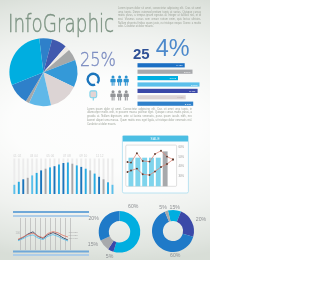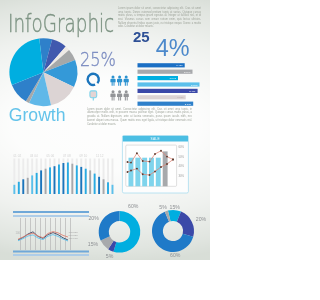--- a/index.html
+++ b/index.html
@@ -17,21 +17,21 @@
   svg{display:block;overflow:visible}
   #title{left:8.3px;top:8.9px;font-size:24.8px;line-height:normal;color:#7e9484;
          font-family:"DejaVu Sans",sans-serif;font-weight:200;white-space:nowrap;
          transform:scaleX(0.74);transform-origin:left top;
          -webkit-text-stroke:0.4px #7e9484;}
   #intro{left:118px;top:7.2px;width:83px;}
   #pct25{left:80.2px;top:47.3px;font-size:20.2px;line-height:normal;color:#7a8bc0;
          font-family:"DejaVu Sans",sans-serif;font-weight:200;white-space:nowrap;
          transform:scaleX(0.80);transform-origin:left top;
          -webkit-text-stroke:0.35px #7a8bc0;}
-  #stat-num{left:133px;top:29px;font-size:15px;line-height:15px;color:#2e5096;font-weight:700;}
+  #stat-num{left:133px;top:46px;font-size:15px;line-height:15px;color:#2e5096;font-weight:700;}
   #stat-pct{left:155.8px;top:37.2px;font-size:23.4px;line-height:23.4px;color:#4c89cb;}
   #growth-word{left:8.8px;top:107px;font-size:17.6px;line-height:17.6px;color:#64c3ea;}
   #growth-para{left:87px;top:107.5px;width:105px;line-height:3.82px;}
   #footer-para{left:18px;top:265.8px;width:159px;line-height:3.72px;}
 </style>
 </head>
 <body>
 
 <div id="page">
   <div id="bgwash"></div>
@@ -102,21 +102,20 @@
       <rect x="137.5" y="82.4" width="62" height="4.2" fill="#5bc0eb"></rect>
       <text x="197.3" y="85.60000000000001" text-anchor="end" font-size="2.5" fill="#ffffff" font-family="&quot;Liberation Sans&quot;,sans-serif">2.658</text>
       <rect x="137.5" y="88.8" width="60.099999999999994" height="4.2" fill="#3b49a8"></rect>
       <text x="195.4" y="92" text-anchor="end" font-size="2.5" fill="#ffffff" font-family="&quot;Liberation Sans&quot;,sans-serif">2.431</text>
       <rect x="137.5" y="95.2" width="48.19999999999999" height="4.2" fill="#dcd4d4"></rect>
       <text x="183.5" y="98.4" text-anchor="end" font-size="2.5" fill="#b5a9a9" font-family="&quot;Liberation Sans&quot;,sans-serif">1.570</text>
       <rect x="137.5" y="101.6" width="55.69999999999999" height="4.2" fill="#2e80ca"></rect>
       <text x="191" y="104.8" text-anchor="end" font-size="2.5" fill="#ffffff" font-family="&quot;Liberation Sans&quot;,sans-serif">2.108</text>
     </svg>
 
-  <div class="abs" id="growth-word">Growth</div>
   <div class="abs lorem" id="growth-para">Lorem ipsum dolor sit amet. Consectetur adipiscing elit. Cras sit amet urna turpis, in ullamcorper mollis velit, in posuere massa pulvinar eget. Quisque cursus mattis purus, a gravida at. Nullam dignissim, ante at lacinia venenatis, purus ipsum iaculis nibh, nec laoreet aliquet urna massa. Quam mattis eros eget ligula, ut tristique dolor venenatis nisl. Curabitur at dolor mauris.</div>
 
   <svg class="abs" id="bell-svg" width="210" height="300" style="left:0;top:0">
       <rect x="13.4" y="158.5" width="1.9" height="35.5" fill="#ececec"></rect>
       <rect x="17.86" y="158.5" width="1.9" height="35.5" fill="#ececec"></rect>
       <rect x="22.32" y="158.5" width="1.9" height="35.5" fill="#ececec"></rect>
       <rect x="26.78" y="158.5" width="1.9" height="35.5" fill="#ececec"></rect>
       <rect x="31.240000000000002" y="158.5" width="1.9" height="35.5" fill="#ececec"></rect>
       <rect x="35.7" y="158.5" width="1.9" height="35.5" fill="#ececec"></rect>
       <rect x="40.16" y="158.5" width="1.9" height="35.5" fill="#ececec"></rect>

